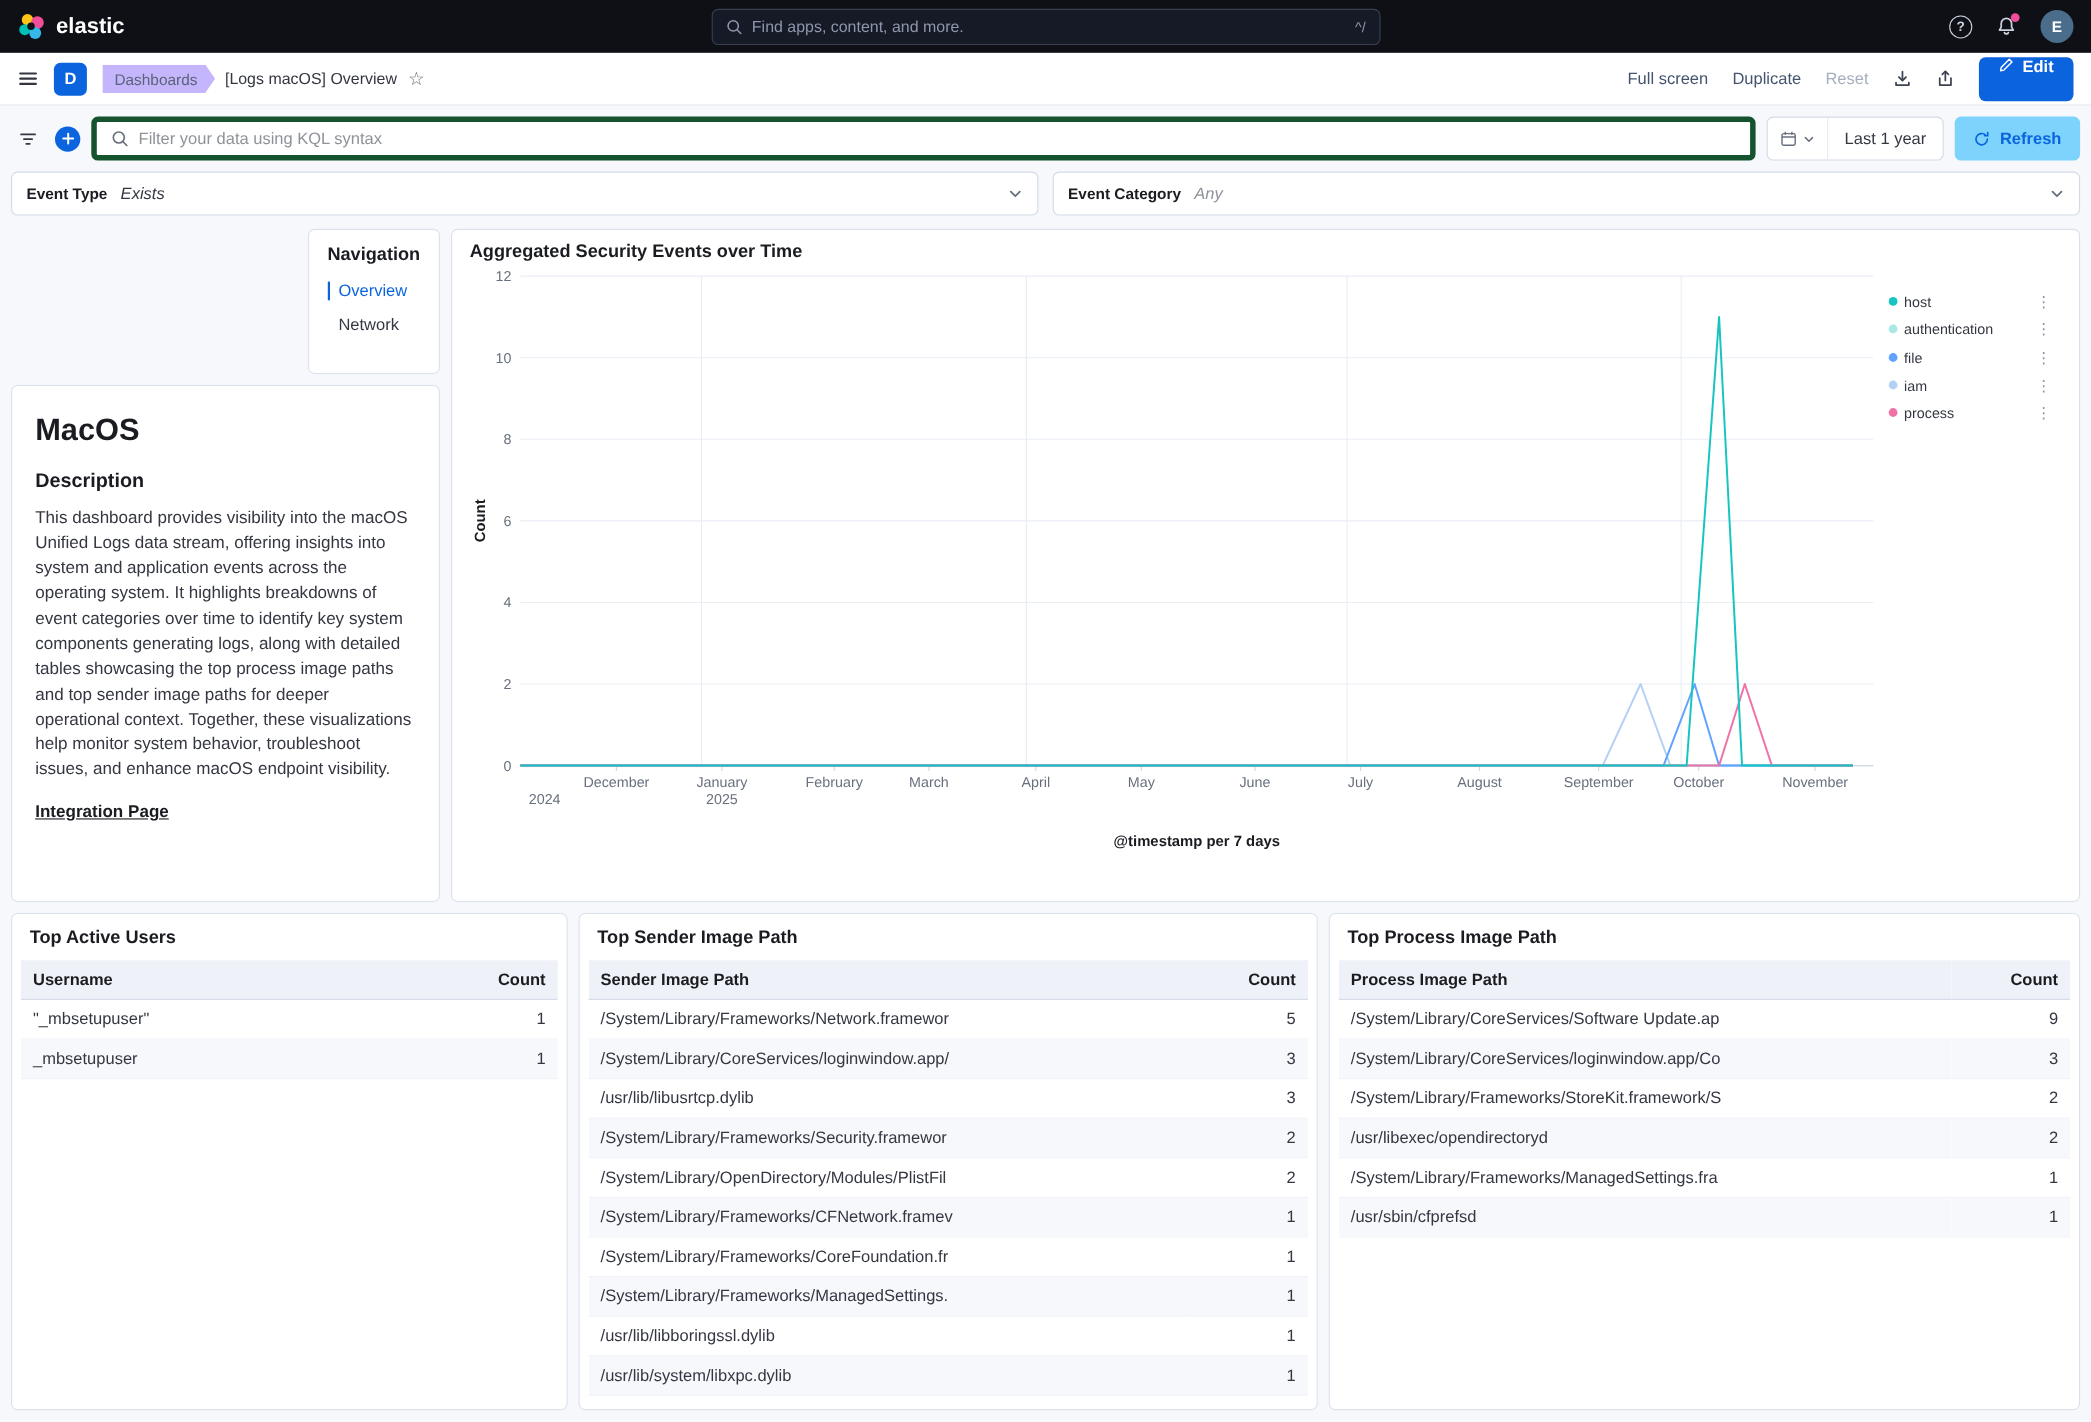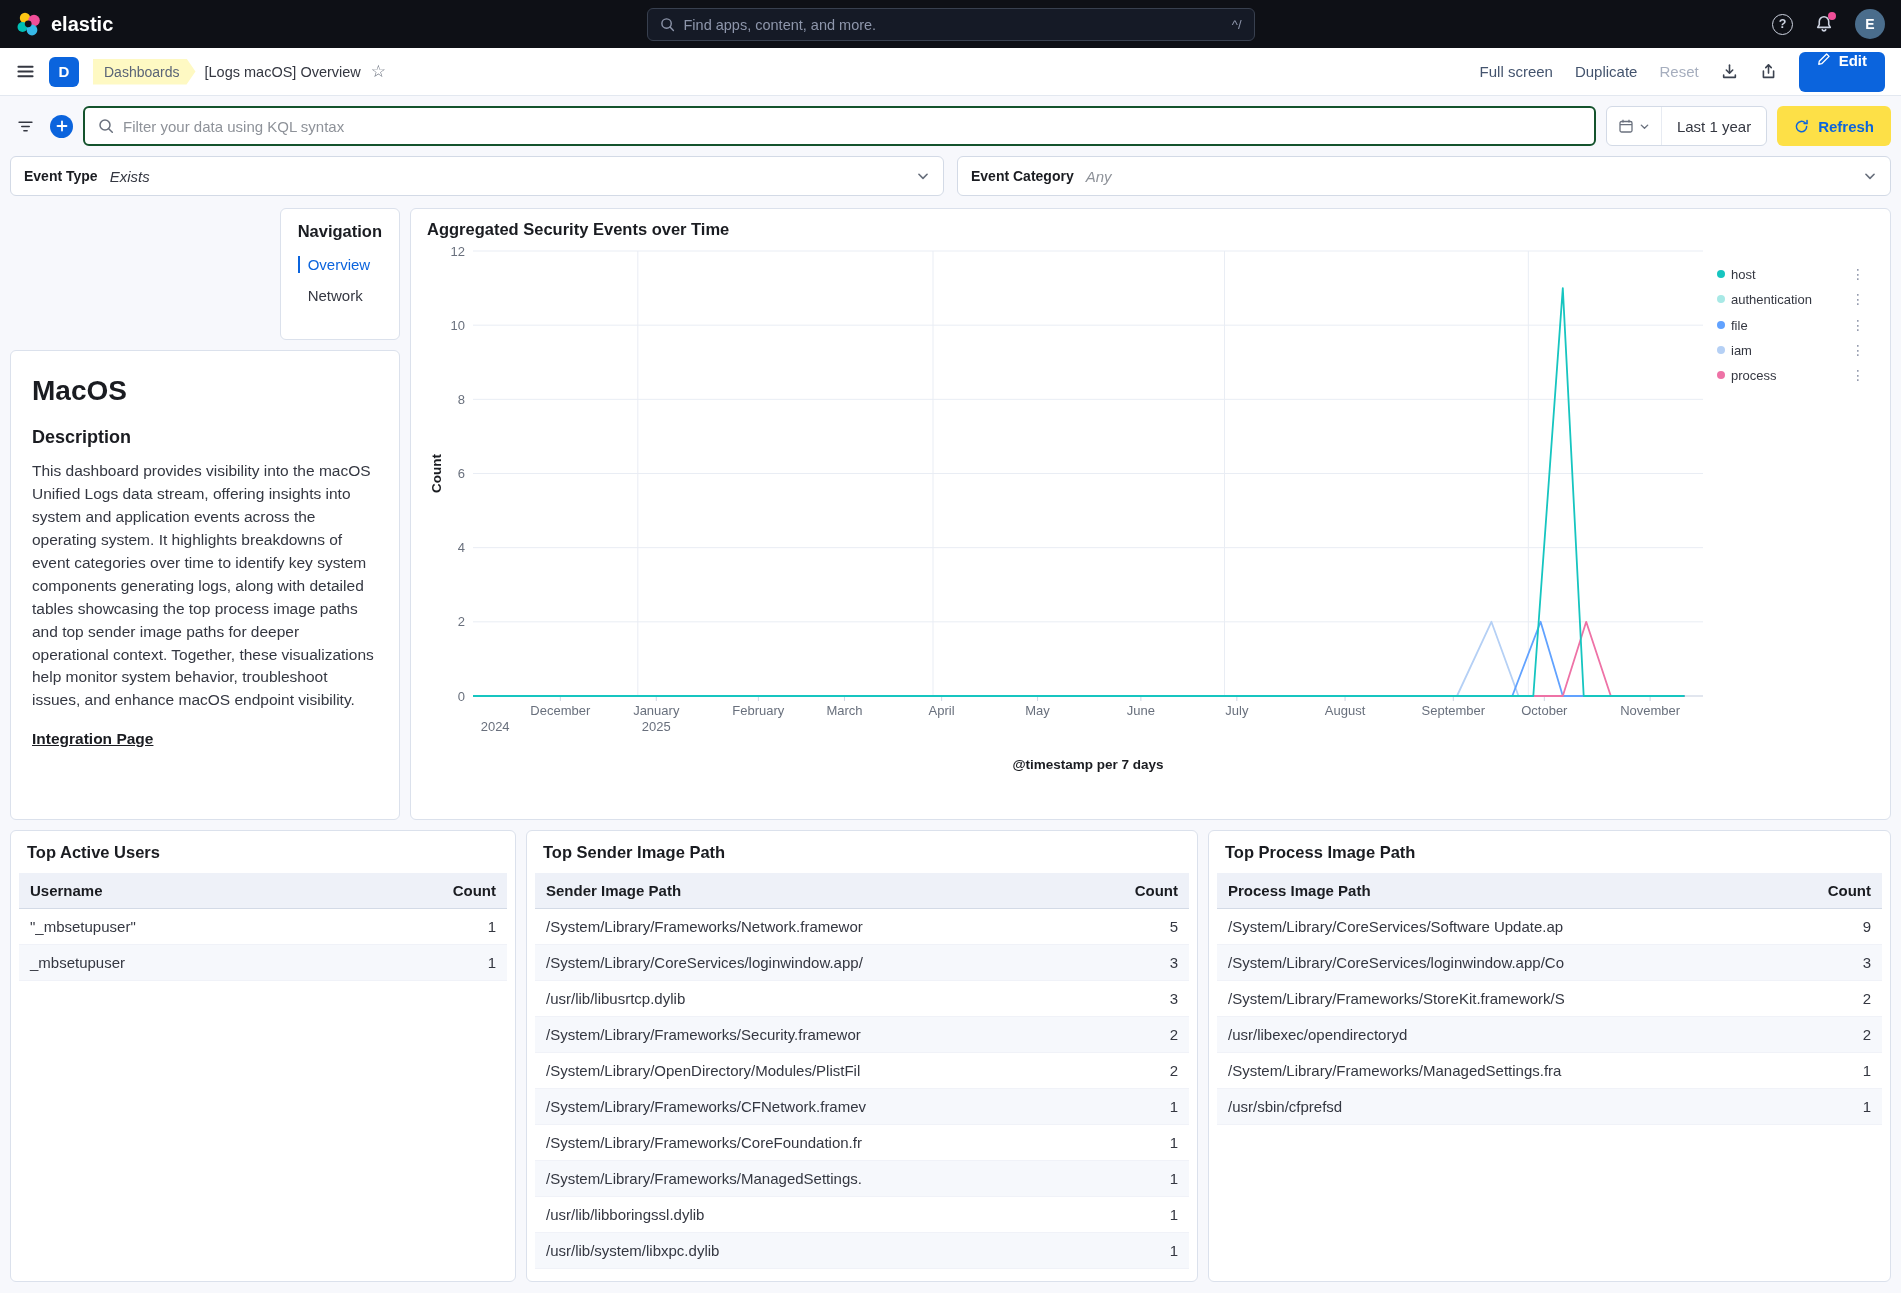--- a/index.html
+++ b/index.html
@@ -18,39 +18,39 @@
   .top-right{margin-left:auto;display:flex;align-items:center;gap:22px;}
   .help-icon{width:19px;height:19px;border:1.6px solid #cdd3e0;border-radius:50%;color:#cdd3e0;display:flex;align-items:center;justify-content:center;font-size:12.5px;font-weight:bold;}
   .bell-wrap{position:relative;color:#cdd3e0;}
   .bell-dot{position:absolute;top:-3px;right:-3px;width:8px;height:8px;background:#f04e98;border-radius:50%;}
   .avatar{width:30px;height:30px;border-radius:50%;background:#4a6d8c;color:#fff;display:flex;align-items:center;justify-content:center;font-size:14px;font-weight:bold;}
 
   
   .sub-bar{height:48px;background:#fff;border-bottom:1px solid #e3e8f0;display:flex;align-items:center;padding:0 16px;box-sizing:border-box;}
   .menu-btn{margin-right:14px;color:#343741;display:flex;}
   .space-badge{width:30px;height:30px;border-radius:6px;background:#0b64dd;color:#fff;font-weight:bold;font-size:15px;display:flex;align-items:center;justify-content:center;margin-right:14px;}
-  .crumb-first{background:#fef9c3;color:#5a6477;font-size:14px;padding:5px 16px 5px 11px;clip-path:polygon(0 0,calc(100% - 9px) 0,100% 50%,calc(100% - 9px) 100%,0 100%);}
+  .crumb-first{background:#c4b5fd;color:#5a6477;font-size:14px;padding:5px 16px 5px 11px;clip-path:polygon(0 0,calc(100% - 9px) 0,100% 50%,calc(100% - 9px) 100%,0 100%);}
   .crumb-current{margin-left:9px;font-size:14.5px;color:#343741;}
   .fav-star{margin-left:10px;color:#69707d;font-size:17px;line-height:1;}
   .sub-right{margin-left:auto;display:flex;align-items:center;gap:22px;}
   .text-btn{font-size:15px;color:#44546e;cursor:pointer;}
   .text-btn.disabled{color:#a6aebe;}
   .icon-btn{color:#3c4350;display:flex;}
   .edit-btn{display:flex;align-items:flex-start;gap:8px;background:#0b64dd;color:#fff;height:40px;padding:0 18px;border-radius:6px;font-size:15px;font-weight:bold;}
 
   
   .toolbar{display:flex;align-items:center;gap:10px;padding:10px 10px 8px;}
   .filter-btn{width:30px;height:36px;display:flex;align-items:center;justify-content:center;color:#343741;}
   .add-filter-btn{width:23px;height:23px;border-radius:50%;background:#0b64dd;color:#fff;display:flex;align-items:center;justify-content:center;}
-  .kql-box{flex:1;height:40px;background:#fff;border:2px solid #14532d;border-radius:6px;display:flex;align-items:center;gap:9px;padding:0 13px;box-sizing:border-box;color:#69707d;}
+  .kql-box{flex:1;height:40px;background:#fff;border:5px solid #14532d;border-radius:6px;display:flex;align-items:center;gap:9px;padding:0 13px;box-sizing:border-box;color:#69707d;}
   .kql-placeholder{color:#8e9299;font-size:15px;}
   .datepicker{height:40px;background:#fff;border:1px solid #d3dae6;border-radius:6px;display:flex;align-items:stretch;box-sizing:border-box;overflow:hidden;}
   .dp-cal{display:flex;align-items:center;gap:5px;padding:0 11px;color:#69707d;border-right:1px solid #e7ebf2;}
   .dp-text{display:flex;align-items:center;padding:0 15px;font-size:15px;color:#343741;}
-  .refresh-btn{height:40px;display:flex;align-items:center;gap:9px;background:#fde047;color:#0b64dd;font-weight:bold;font-size:15px;border-radius:6px;padding:0 17px;}
+  .refresh-btn{height:40px;display:flex;align-items:center;gap:9px;background:#7dd3fc;color:#0b64dd;font-weight:bold;font-size:15px;border-radius:6px;padding:0 17px;}
 
   
   .controls-row{display:flex;gap:13px;padding:2px 10px 12px;}
   .control{flex:1;height:40px;background:#fff;border:1px solid #d3dae6;border-radius:6px;display:flex;align-items:center;box-sizing:border-box;padding:0 13px;gap:12px;overflow:hidden;}
   .control-label{font-size:14px;font-weight:bold;color:#1a1c21;white-space:nowrap;}
   .control-value{font-style:italic;font-size:15px;color:#343741;}
   .control-value.muted{color:#8e9299;}
   .control .chev{margin-left:auto;color:#69707d;display:flex;}
 
   

